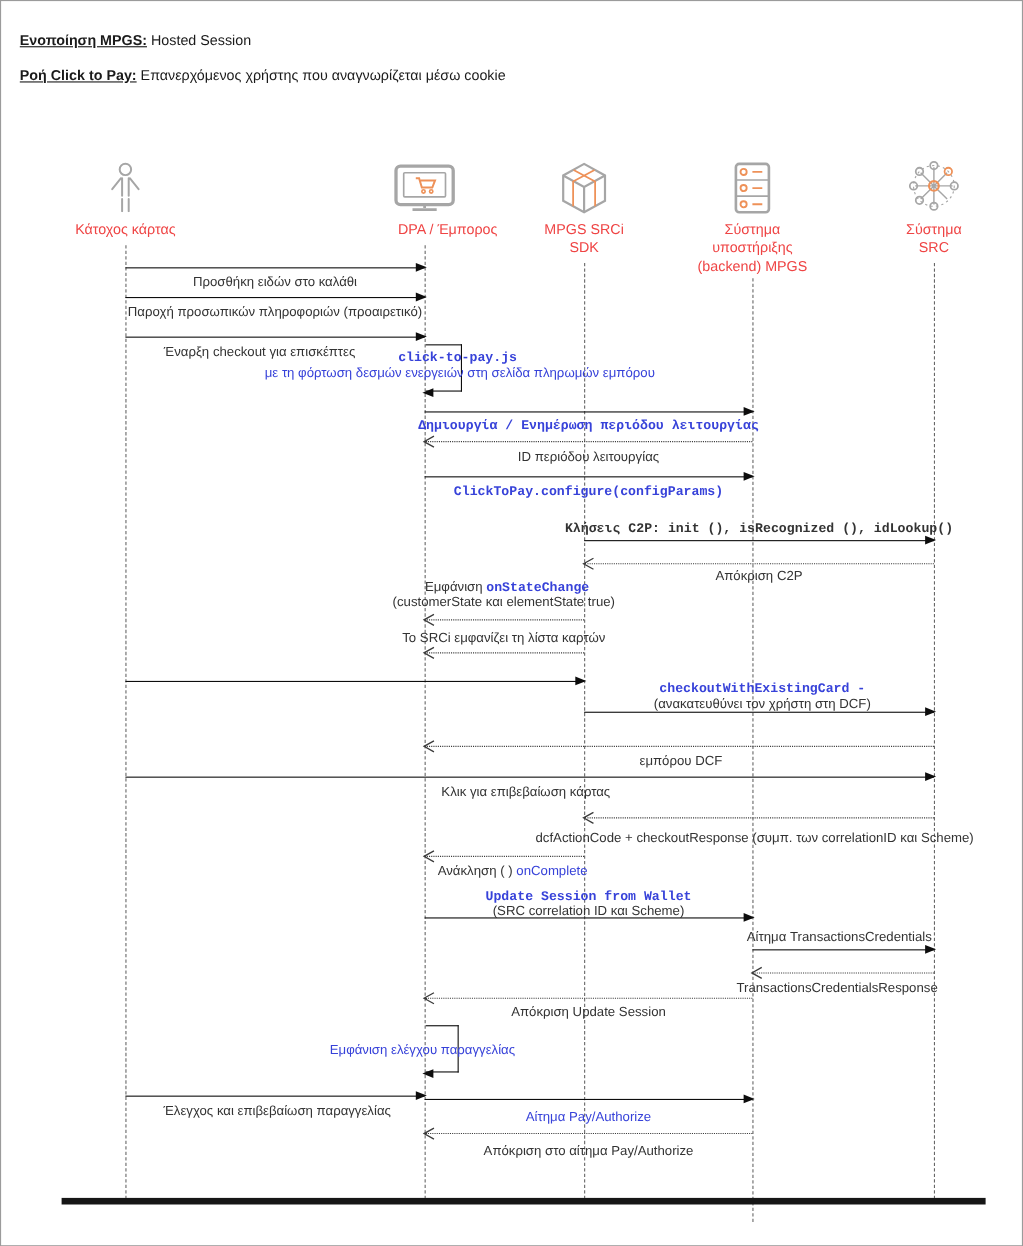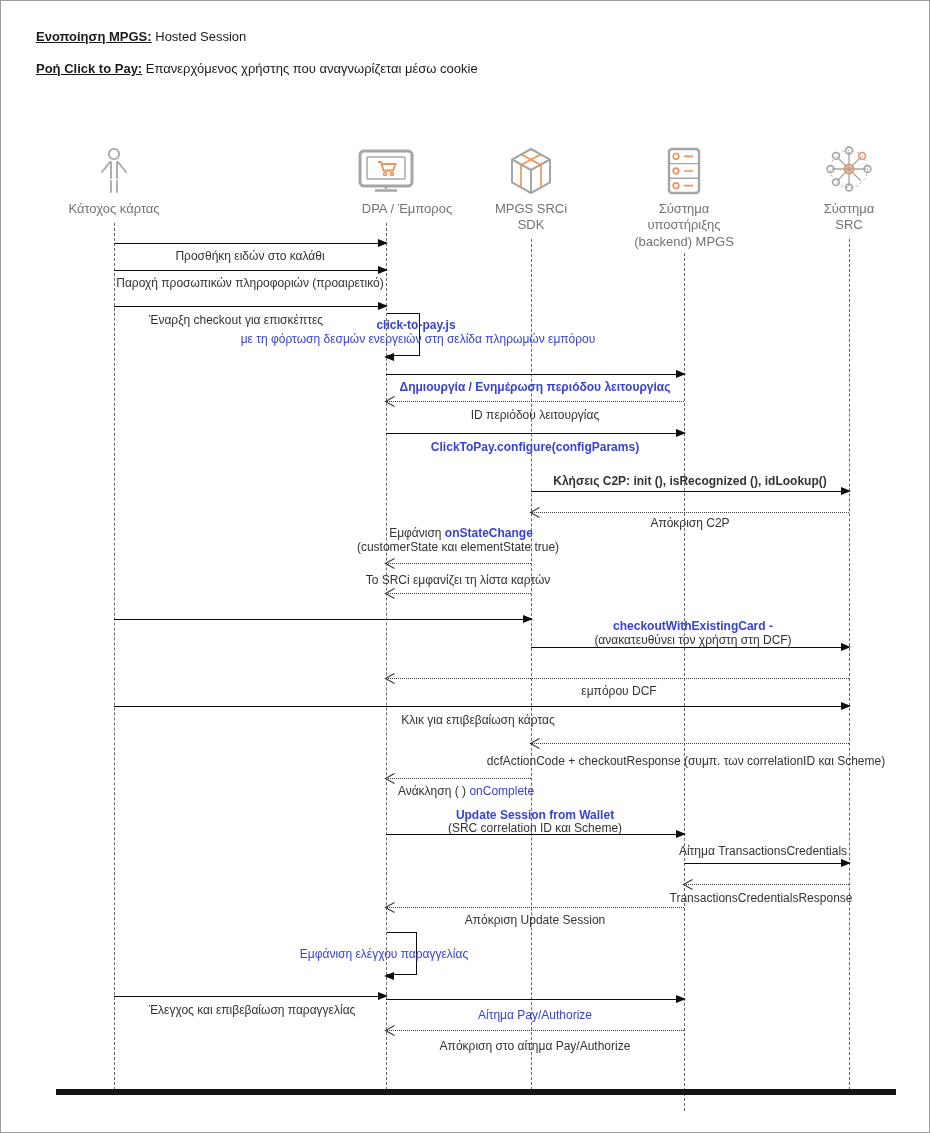--- a/index.html
+++ b/index.html
@@ -6,32 +6,32 @@
     --accent:#3742d9;
     --icon-gray:#a6a6a6;
     --icon-orange:#ee9158;
     --ink:#333333;
   }
   *{margin:0;padding:0;box-sizing:border-box;}
   body{background:#ffffff;font-family:"Liberation Sans",sans-serif;}
   #page{position:relative;width:930px;height:1133px;background:#fff;border:1px solid #9b9b9b;overflow:hidden;}
 
   .hdr{position:absolute;left:17px;font-size:13px;color:#1a1a1a;}
-  .hdr .t{font-weight:bold;text-decoration:underline;margin-left:18px;}
-
-  .actor-label{position:absolute;transform:translateX(-50%);text-align:center;font-size:13px;color:#737373;white-space:pre-line;line-height:1.25;}
+  .hdr .t{font-weight:bold;text-decoration:underline;}
+
+  .actor-label{position:absolute;transform:translateX(-50%);text-align:center;font-size:13px;color:#ef4444;white-space:pre-line;line-height:1.25;}
   .icon{position:absolute;}
   .sg{stroke:var(--icon-gray);fill:none;}
   .so{stroke:var(--icon-orange);fill:none;}
 
   .life{position:absolute;width:0;border-left:1px dashed #676767;}
 
   .lbl{position:absolute;font-size:12px;color:var(--ink);white-space:nowrap;transform:translateX(-50%);line-height:1.18;}
   .blue{color:var(--accent);}
-  .b{font-weight:bold;}
+  .b{font-weight:bold;font-family:Liberation Mono, monospace;}
 
   .arr{position:absolute;height:0;}
   .arr.s{border-top:1.6px solid #0d0d0d;}
   .arr.d{border-top:1.3px dotted #3c3c3c;}
   .hr{position:absolute;right:-2px;top:-5.4px;width:0;height:0;
       border-top:4.6px solid transparent;border-bottom:4.6px solid transparent;border-left:10px solid #0d0d0d;}
   .oh{position:absolute;left:-2px;top:-7px;}
 
   .loop{position:absolute;border:1.6px solid #0d0d0d;border-left:none;}
   .lh{position:absolute;left:-3px;bottom:-5.8px;width:0;height:0;

